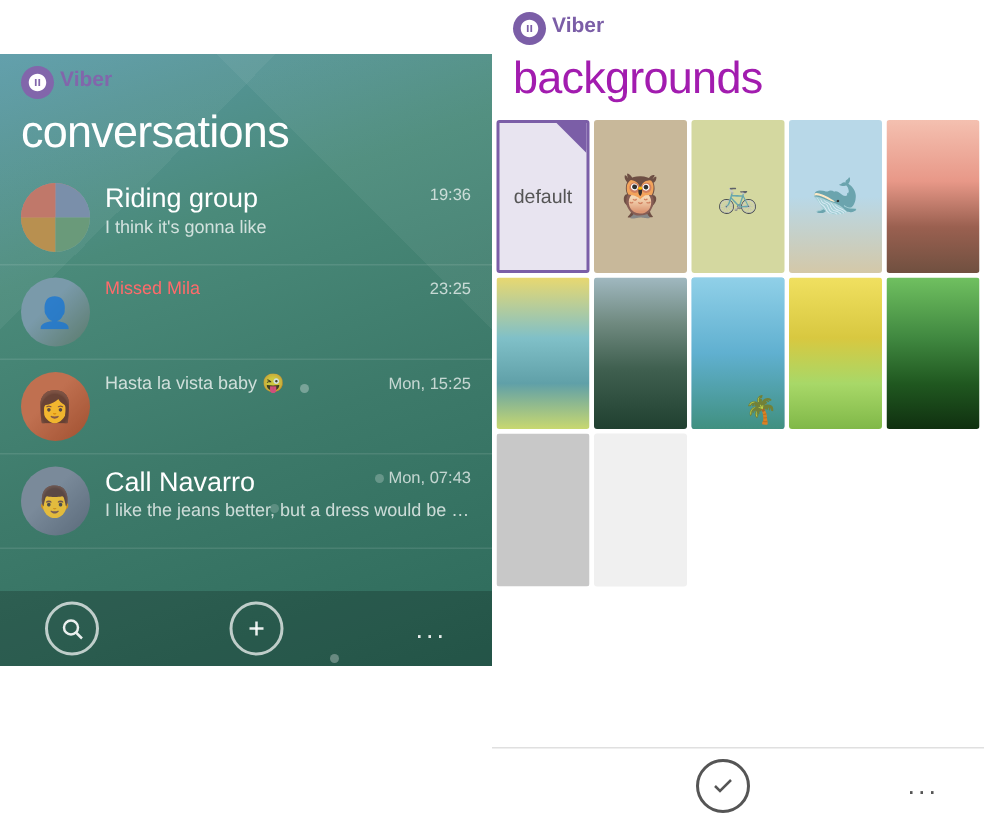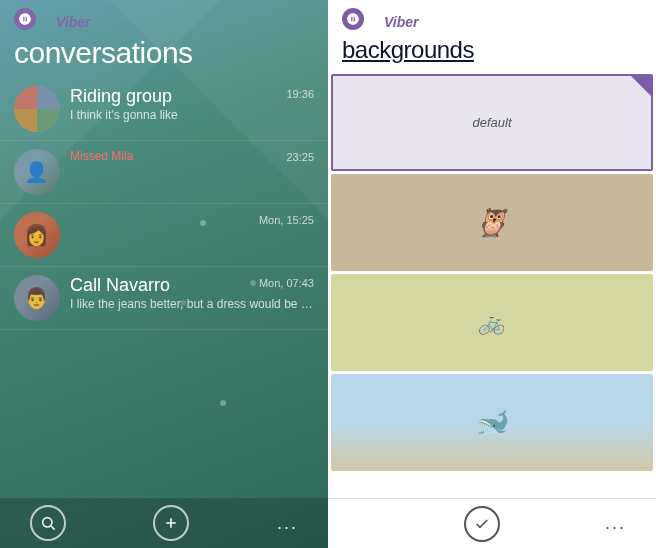--- a/index.html
+++ b/index.html
@@ -7,26 +7,27 @@
       width: 656px;
       height: 548px;
       display: flex;
       font-family: 'Segoe UI', Arial, sans-serif;
       overflow: hidden;
     }
 
     
     .left-panel {
       width: 328px;
-      height: 548px;
+      height: 408px;
       background: linear-gradient(160deg, #5b9ba8 0%, #4a8a7a 30%, #3d7a6a 60%, #2d6a5a 100%);
       position: relative;
       overflow: hidden;
       display: flex;
       flex-direction: column;
+      margin-top: 36px;
     }
 
     
     .left-panel::before {
       content: '';
       position: absolute;
       top: 0; left: 0; right: 0; bottom: 0;
       background:
         linear-gradient(135deg, rgba(255,255,255,0.05) 25%, transparent 25%),
         linear-gradient(225deg, rgba(255,255,255,0.05) 25%, transparent 25%);
@@ -35,23 +36,22 @@
 
     .left-header {
       padding: 8px 14px 4px;
       display: flex;
       align-items: center;
       gap: 6px;
     }
 
     .viber-logo-left {
       display: flex;
-      align-items: flex-end;
-      gap: 20px;
-      font-style: italic;
+      align-items: flex-start;
+      gap: 4px;
     }
 
     .viber-icon {
       width: 22px;
       height: 22px;
       background: #7b5ea7;
       border-radius: 50%;
       display: flex;
       align-items: center;
       justify-content: center;
@@ -221,35 +221,33 @@
     }
 
     .viber-text-right {
       color: #7b5ea7;
       font-size: 14px;
       font-weight: 600;
     }
 
     .right-title {
       padding: 2px 14px 10px;
-      font-size: 24px;
+      font-size: 30px;
       font-weight: 300;
-      color: #0f172a;
+      color: #a21caf;
       letter-spacing: -0.5px;
-      text-decoration: underline;
     }
 
     .backgrounds-grid {
       flex: 1;
       display: grid;
-      grid-template-columns: repeat(1, 1fr);
+      grid-template-columns: repeat(5, 1fr);
       grid-template-rows: repeat(4, 1fr);
       gap: 3px;
       padding: 0 3px 3px;
-      font-style: italic;
     }
 
     .bg-cell {
       border-radius: 2px;
       overflow: hidden;
       position: relative;
       cursor: pointer;
     }
 
     
@@ -436,20 +434,21 @@
         <div class="conv-message missed">Missed Mila</div>
       </div>
       <div class="conv-time">23:25</div>
     </div>
 
     <div class="conv-item">
       <div class="conv-avatar avatar-emily">
         <div class="avatar-face">👩</div>
       </div>
       <div class="conv-content">
+        <div class="conv-message">Hasta la vista baby 😜</div>
       </div>
       <div class="conv-time">Mon, 15:25</div>
     </div>
 
     <div class="conv-item">
       <div class="conv-avatar avatar-eric">
         <div class="avatar-face">👨</div>
       </div>
       <div class="conv-content">
         <div class="conv-name">Call Navarro</div>

